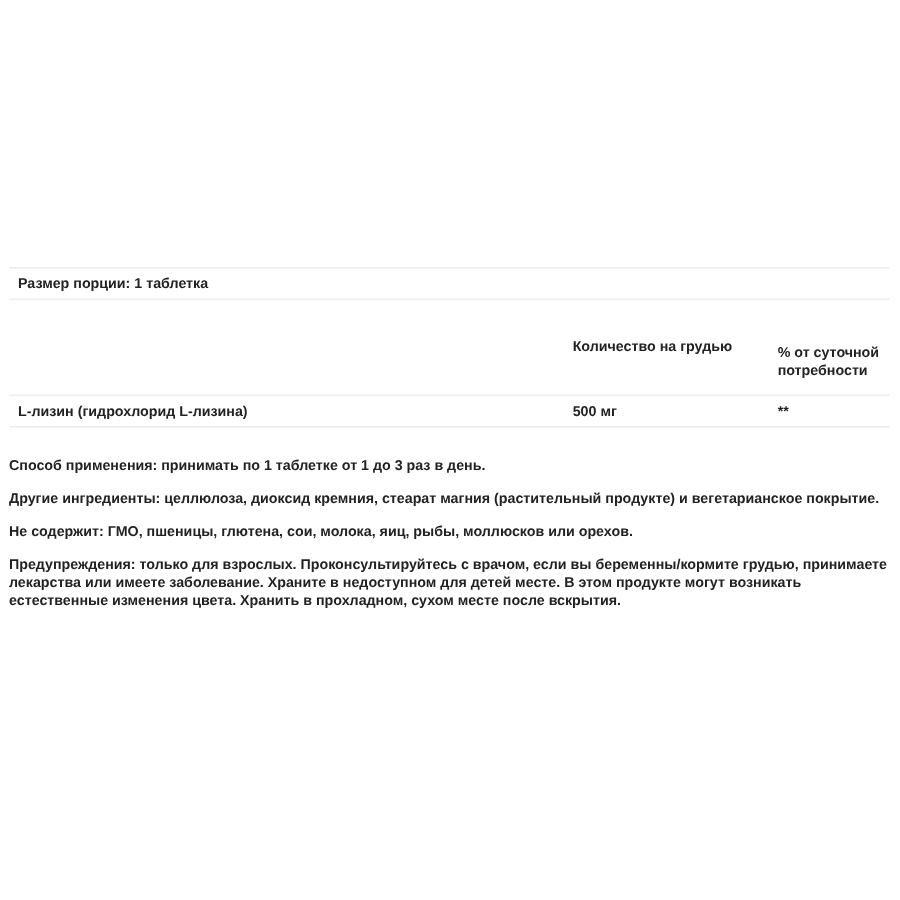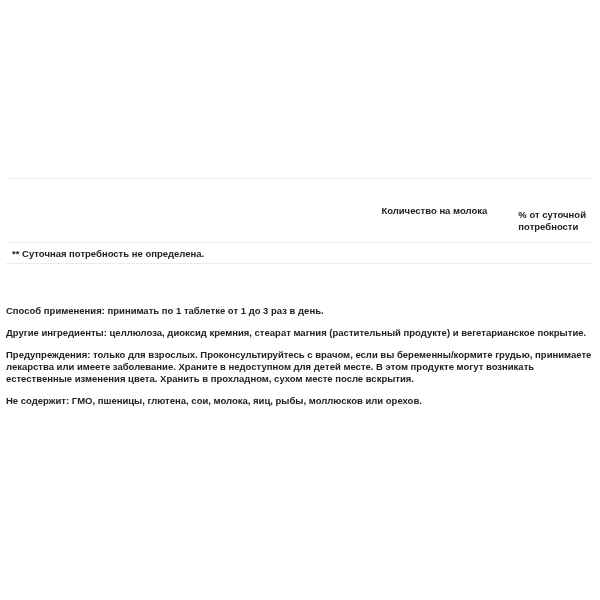--- a/index.html
+++ b/index.html
@@ -52,29 +52,34 @@
       font-weight: bold;
       line-height: 12px;
       color: #222;
     }
   </style>
 </head>
 <body>
 
 <table class="facts-table">
   <tbody>
+      <tr class="row-single">
+    <td colspan="3">Размер порции: 1 таблетка</td>
+  </tr>
   <tr class="row-header">
     <td class="col-name"></td>
-    <td class="col-amount">Количество на молока</td>
+    <td class="col-amount">Количество на грудью</td>
     <td class="col-pct">% от суточной потребности</td>
   </tr>
   <tr class="row-single">
-    <td colspan="3">** Суточная потребность не определена.</td>
+    <td class="col-name">L-лизин (гидрохлорид L-лизина)</td>
+    <td class="col-amount">500 мг</td>
+    <td class="col-pct">**</td>
   </tr>
 </tbody>
   </table>
 
 <div class="notes">
   <p>Способ применения: принимать по 1 таблетке от 1 до 3 раз в день.</p>
   <p>Другие ингредиенты: целлюлоза, диоксид кремния, стеарат магния (растительный продукте) и вегетарианское покрытие.</p>
+  <p>Не содержит: ГМО, пшеницы, глютена, сои, молока, яиц, рыбы, моллюсков или орехов.</p>
   <p>Предупреждения: только для взрослых. Проконсультируйтесь с врачом, если вы беременны/кормите грудью, принимаете лекарства или имеете заболевание. Храните в недоступном для детей месте. В этом продукте могут возникать естественные изменения цвета. Хранить в прохладном, сухом месте после вскрытия.</p>
-  <p>Не содержит: ГМО, пшеницы, глютена, сои, молока, яиц, рыбы, моллюсков или орехов.</p>
 </div>
 
 </body></html>

